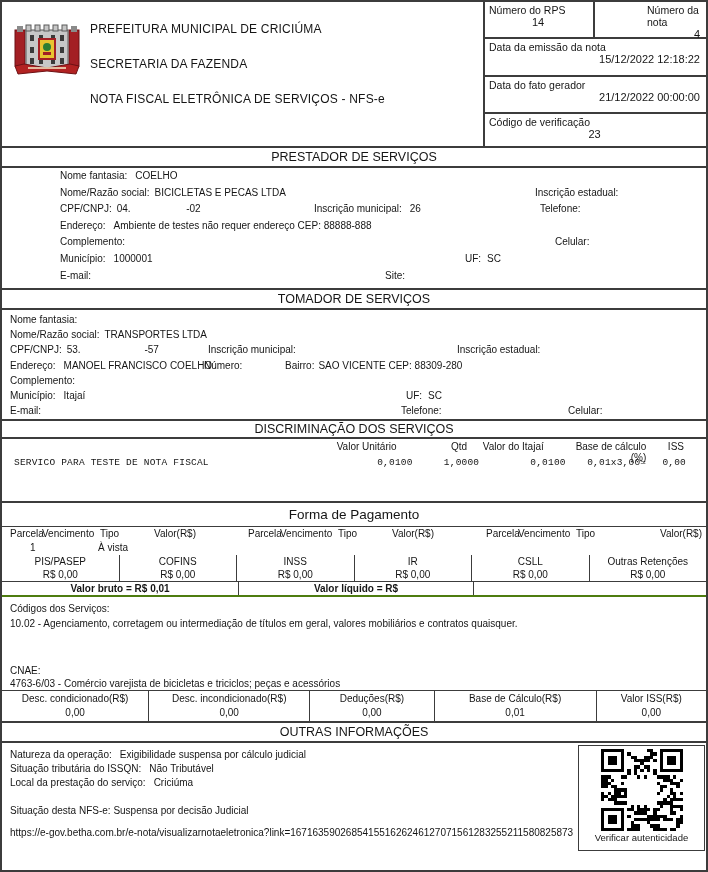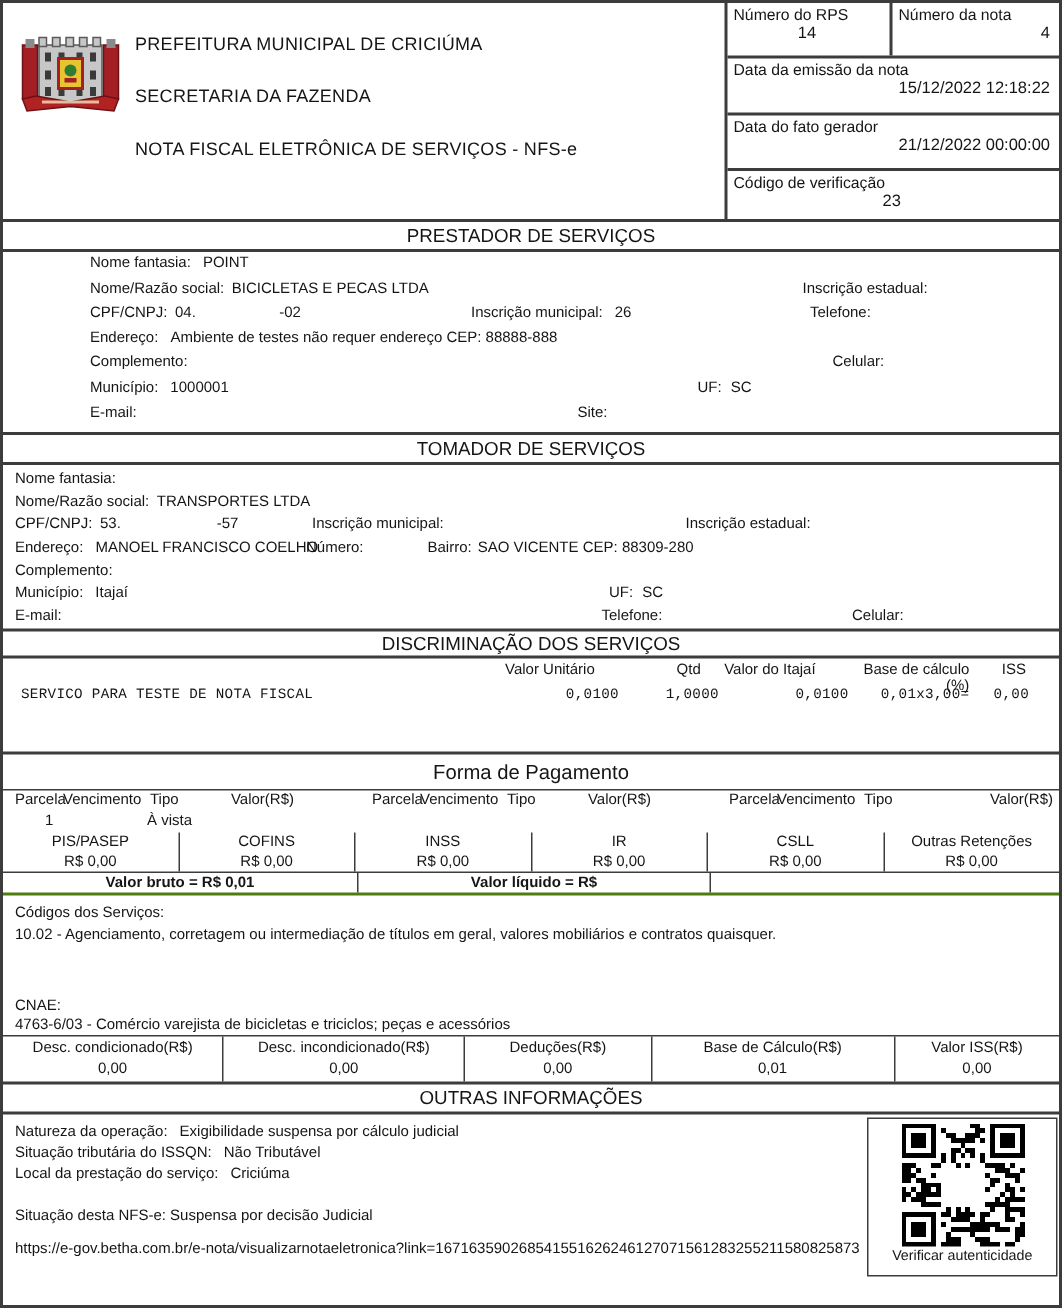--- a/index.html
+++ b/index.html
@@ -113,21 +113,21 @@
 
       <path d="M3 52 L12 50 L35 54 L58 50 L67 52 L64 60 L35 57 L6 60 Z" fill="#b22222" stroke="#6d1114" stroke-width="1"></path>
       <rect x="16" y="53" width="38" height="2" fill="#f3e3c0" opacity="0.8"></rect>
     </svg>
 
     <div class="abs hdr-line" style="left:88px;top:20px;">PREFEITURA MUNICIPAL DE CRICIÚMA</div>
     <div class="abs hdr-line" style="left:88px;top:55px;">SECRETARIA DA FAZENDA</div>
     <div class="abs hdr-line" style="left:88px;top:90px;">NOTA FISCAL ELETRÔNICA DE SERVIÇOS - NFS-e</div>
 
     <div class="hdr-right">
-      <div class="hdr-box hdr-split" style="height:37px;">
+      <div class="hdr-box hdr-split" style="height:37px;gap:48px;">
         <div class="c1">
           <span class="blab">Número do RPS</span>
           <span class="bval ctr">14</span>
         </div>
         <div class="c2">
           <span class="blab">Número da nota</span>
           <span class="bval">4</span>
         </div>
       </div>
       <div class="hdr-box" style="height:38px;">
@@ -141,21 +141,21 @@
       <div class="hdr-box" style="height:32px;border-bottom:none;">
         <span class="blab">Código de verificação</span>
         <span class="bval ctr">23</span>
       </div>
     </div>
   </div>
 
   <div class="band">PRESTADOR DE SERVIÇOS</div>
   <div class="p-body">
     <div class="row">
-      <span class="abs" style="left:58px;"><span class="lab">Nome fantasia:</span><span class="val">POINT</span></span>
+      <span class="abs" style="left:58px;"><span class="lab">Nome fantasia:</span><span class="val">COELHO</span></span>
     </div>
     <div class="row">
       <span class="abs" style="left:58px;"><span class="lab">Nome/Razão social:</span><span class="val" style="margin-left:5px;">BICICLETAS E PECAS LTDA</span></span>
       <span class="abs" style="left:533px;"><span class="lab">Inscrição estadual:</span></span>
     </div>
     <div class="row">
       <span class="abs" style="left:58px;"><span class="lab">CPF/CNPJ:</span><span class="val pre" style="margin-left:5px;">04.                    -02</span></span>
       <span class="abs" style="left:312px;"><span class="lab">Inscrição municipal:</span><span class="val">26</span></span>
       <span class="abs" style="left:538px;"><span class="lab">Telefone:</span></span>
     </div>

